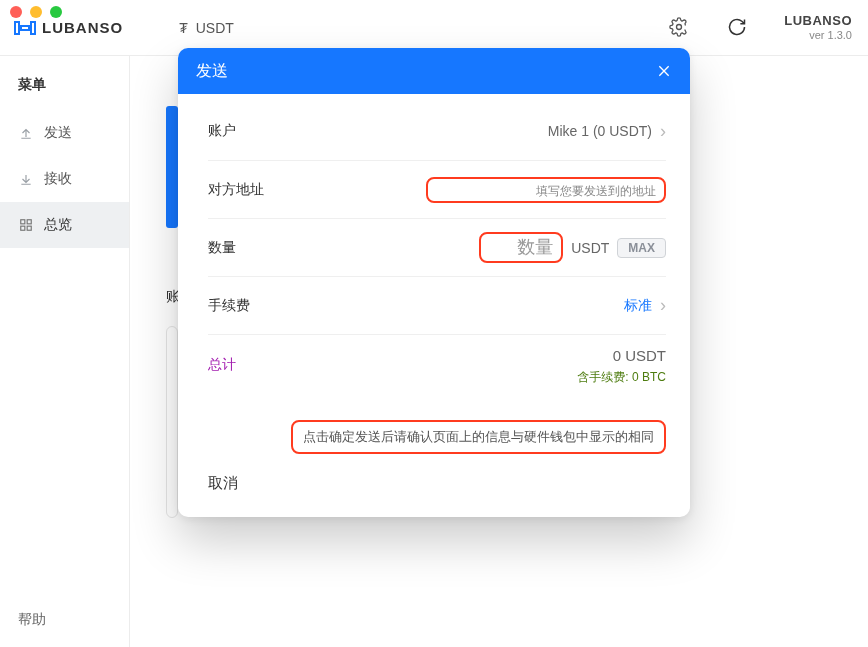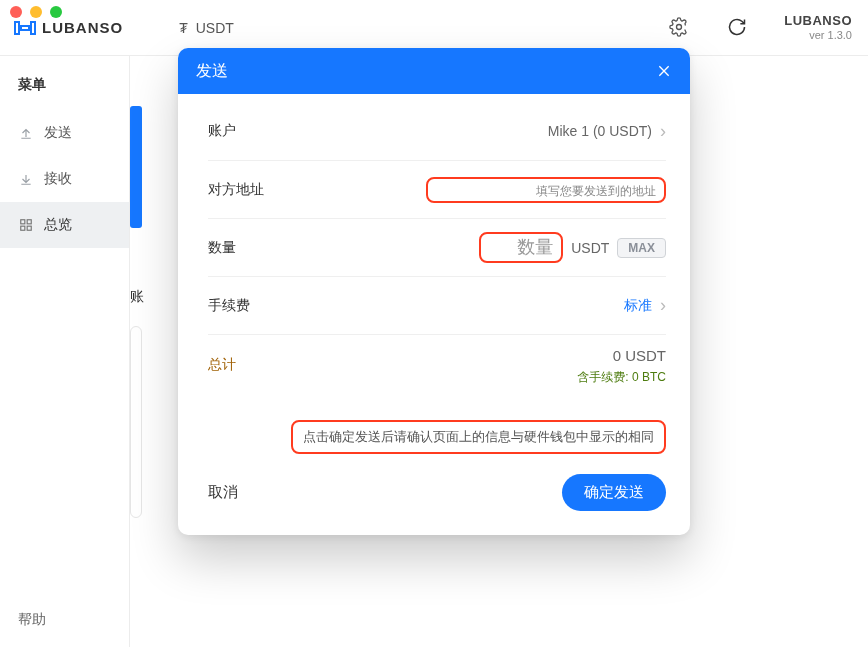--- a/index.html
+++ b/index.html
@@ -30,21 +30,21 @@
 .brand { display: flex; align-items: center; gap: 6px; margin-left: 2px; }
 .brand-text { font-weight: 700; letter-spacing: 1px; font-size: 15px; color: #333; }
 .currency-sel { margin-left: 56px; display: flex; align-items: center; gap: 8px; color: #555; }
 .topbar-right { margin-left: auto; display: flex; align-items: center; gap: 36px; }
 .icon-btn { width: 22px; height: 22px; display: inline-flex; align-items: center; justify-content: center; color: #555; cursor: pointer; }
 .ver-block { text-align: right; line-height: 1.1; }
 .ver-block .vname { font-weight: 700; font-size: 13px; color: #444; letter-spacing: 0.5px;}
 .ver-block .vver { font-size: 11px; color: #888; }
 
 
-.layout { display: flex; height: calc(100% - 56px); }
+.layout { display: flex; height: calc(100% - 56px); gap: 36px; }
 .sidebar { width: 130px; border-right: 1px solid #ececec; padding-top: 20px; display: flex; flex-direction: column; }
 .menu-title { padding: 0 18px 16px; font-weight: 600; font-size: 14px; }
 .menu-item { display: flex; align-items: center; gap: 10px; padding: 14px 18px; color: #555; cursor: pointer; }
 .menu-item.active { background: #eef0f2; color: #333; }
 .menu-item .ic { width: 16px; height: 16px; display: inline-flex; align-items: center; justify-content: center; color: #9aa0a6; }
 .sidebar-bottom { margin-top: auto; padding: 18px; color: #666; cursor: pointer; }
 
 .main { flex: 1; padding: 50px 18px 18px 18px; position: relative; }
 .partial-bar { background:#1677ff; width:12px; height:122px; position:absolute; left:0; top:50px; border-radius:3px; }
 .main-label { position:absolute; left:0; top:232px; }
@@ -245,32 +245,31 @@
 
       <div class="row">
         <span class="row-label">手续费</span>
         <span class="row-right">
           <span class="fee-link">标准</span>
           <span class="chev">›</span>
         </span>
       </div>
 
       <div class="row total-row" style="border-top:1px solid #efefef">
-        <span class="row-label" style="color:#a16207">总计</span>
+        <span class="row-label" style="color:#a21caf">总计</span>
         <div class="total-right">
           <div class="t1">0 USDT</div>
           <div class="t2">含手续费: 0 BTC</div>
         </div>
       </div>
 
       <div class="notice">
         <span class="hl notice-hl">
           <span>点击确定发送后请确认页面上的信息与硬件钱包中显示的相同</span>
         </span>
       </div>
 
       <div class="modal-footer">
         <span class="cancel-link">取消</span>
-        <button class="confirm-btn">确定发送</button>
       </div>
     </div>
   </div>
 </div>
 
 </body></html>

